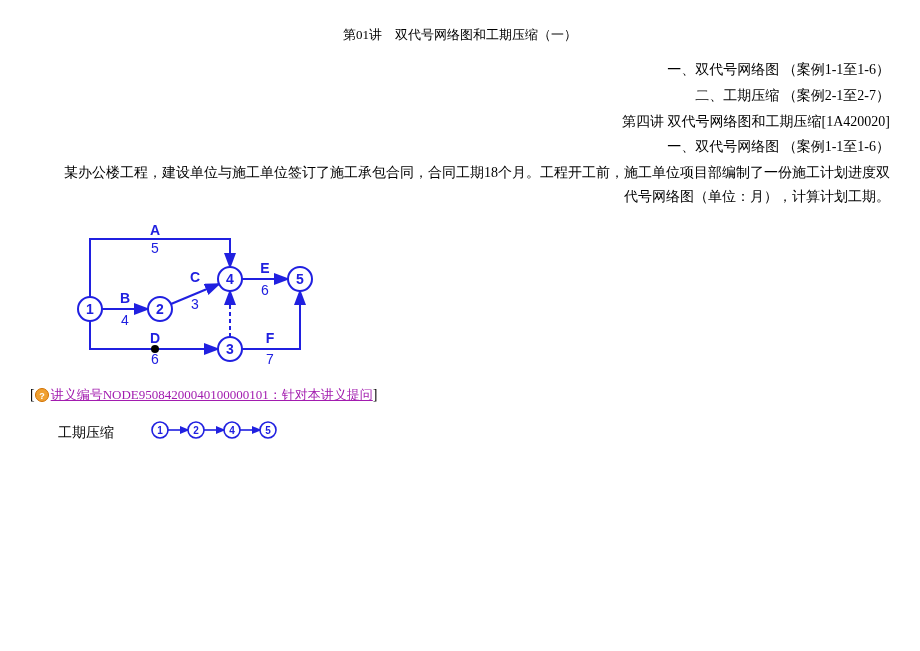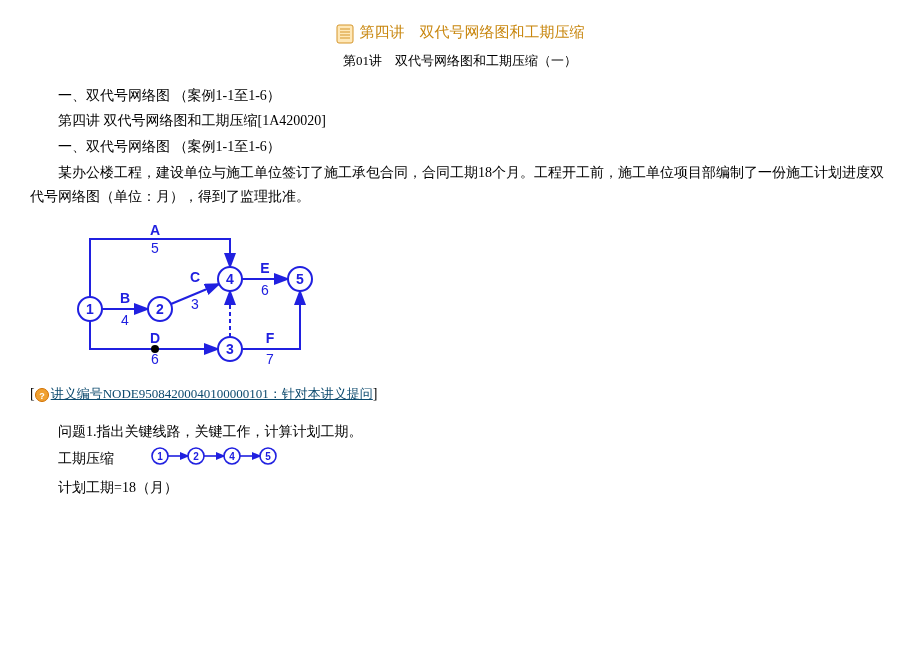--- a/index.html
+++ b/index.html
@@ -21,63 +21,52 @@
       align-items: center;
       gap: 6px;
     }
     .doc-icon {
       display: inline-block;
       width: 18px;
       height: 20px;
       vertical-align: middle;
     }
     .subtitle { font-size: 13px; color: #000; margin-top: 4px; }
-    .body-text { text-align: left; }
+    .body-text { text-align: right; }
     .body-text p { margin: 2px 0; }
     .indent { text-indent: 2em; }
     .diagram-container { margin: 10px 0 6px 30px; }
     .feedback-line { margin: 4px 0 14px 0; }
-    .feedback-link { color: #0c4a6e; text-decoration: underline; font-size: 13px; }
+    .feedback-link { color: #a21caf; text-decoration: underline; font-size: 13px; }
     .q-icon {
       display: inline-block;
       width: 14px;
       height: 14px;
       vertical-align: middle;
       margin-right: 2px;
     }
     .mini-diagram { display: inline-block; vertical-align: middle; margin-left: 4px; }
     .answer-lines p { margin: 2px 0; text-indent: 2em; }
     svg text.act-label { fill: #2020e0; font-size: 14px; font-family: Arial, sans-serif; font-weight: bold; }
     svg text.act-dur   { fill: #2020e0; font-size: 14px; font-family: Arial, sans-serif; }
     svg text.node-num  { fill: #2020e0; font-size: 14px; font-family: Arial, sans-serif; font-weight: bold; text-anchor: middle; dominant-baseline: central; }
   </style>
 </head>
 <body>
 
 <div class="header-block">
-  <div class="main-title">
-    <span>
-      <svg class="doc-icon" viewBox="0 0 18 20">
-        <rect x="1" y="1" width="16" height="18" rx="2" fill="#ffe8b8" stroke="#d4952a" stroke-width="1"></rect>
-        <line x1="4" y1="5" x2="14" y2="5" stroke="#d4952a" stroke-width="1"></line>
-        <line x1="4" y1="8" x2="14" y2="8" stroke="#d4952a" stroke-width="1"></line>
-        <line x1="4" y1="11" x2="14" y2="11" stroke="#d4952a" stroke-width="1"></line>
-        <line x1="4" y1="14" x2="14" y2="14" stroke="#d4952a" stroke-width="1"></line>
-      </svg>
-    </span>
-    <span>第四讲　双代号网络图和工期压缩</span>
-  </div>
   <div class="subtitle">第01讲　双代号网络图和工期压缩（一）</div>
 </div>
 
 <div class="body-text">
   <p class="indent">一、双代号网络图 （案例1-1至1-6）</p>
+  <p class="indent">二、工期压缩 （案例2-1至2-7）</p>
   <p class="indent">第四讲 双代号网络图和工期压缩[1A420020]</p>
   <p class="indent">一、双代号网络图 （案例1-1至1-6）</p>
-  <p class="indent">某办公楼工程，建设单位与施工单位签订了施工承包合同，合同工期18个月。工程开工前，施工单位项目部编制了一份施工计划进度双代号网络图（单位：月），得到了监理批准。</p>
+  <p class="indent">某办公楼工程，建设单位与施工单位签订了施工承包合同，合同工期18个月。工程开工前，施工单位项目部编制了一份施工计划进度双代号网络图（单位：月），计算计划工期。</p>
 </div>
 
 <div class="diagram-container">
   <svg width="290" height="150" viewBox="0 0 290 150">
     <defs>
       <marker id="arrB" markerWidth="8" markerHeight="8" refX="7" refY="3" orient="auto">
         <path d="M0,0 L0,6 L8,3 z" fill="#2020e0"></path>
       </marker>
     </defs>
 
@@ -122,21 +111,20 @@
 </div>
 
 <div class="feedback-line">
   <span>[</span><span><svg class="q-icon" viewBox="0 0 14 14">
         <circle cx="7" cy="7" r="6.5" fill="#f0a030" stroke="#d07000"></circle>
         <text x="7" y="8" text-anchor="middle" dominant-baseline="central" font-size="9" fill="#fff" font-family="Arial" font-weight="bold">?</text>
       </svg></span><a href="#" class="feedback-link">讲义编号NODE95084200040100000101：针对本讲义提问</a><span>]</span>
 </div>
 
 <div class="answer-lines">
-  <p>问题1.指出关键线路，关键工作，计算计划工期。</p>
   <p>
     <span>工期压缩</span>
     <span class="mini-diagram">
       <svg width="130" height="20" viewBox="0 0 130 20">
         <defs>
           <marker id="arrS" markerWidth="6" markerHeight="6" refX="5" refY="2.5" orient="auto">
             <path d="M0,0 L0,5 L6,2.5 z" fill="#2020e0"></path>
           </marker>
         </defs>
         <line x1="18" y1="10" x2="38" y2="10" stroke="#2020e0" stroke-width="1.6" marker-end="url(#arrS)"></line>
@@ -146,14 +134,13 @@
           <text x="10" y="10" text-anchor="middle" dominant-baseline="central" font-size="10" fill="#2020e0" font-family="Arial" font-weight="bold">1</text>
         <circle cx="46" cy="10" r="8" fill="#fff" stroke="#2020e0" stroke-width="1.6"></circle>
           <text x="46" y="10" text-anchor="middle" dominant-baseline="central" font-size="10" fill="#2020e0" font-family="Arial" font-weight="bold">2</text>
         <circle cx="82" cy="10" r="8" fill="#fff" stroke="#2020e0" stroke-width="1.6"></circle>
           <text x="82" y="10" text-anchor="middle" dominant-baseline="central" font-size="10" fill="#2020e0" font-family="Arial" font-weight="bold">4</text>
         <circle cx="118" cy="10" r="8" fill="#fff" stroke="#2020e0" stroke-width="1.6"></circle>
           <text x="118" y="10" text-anchor="middle" dominant-baseline="central" font-size="10" fill="#2020e0" font-family="Arial" font-weight="bold">5</text>
       </svg>
     </span>
   </p>
-  <p>计划工期=18（月）</p>
 </div>
 
 </body></html>

